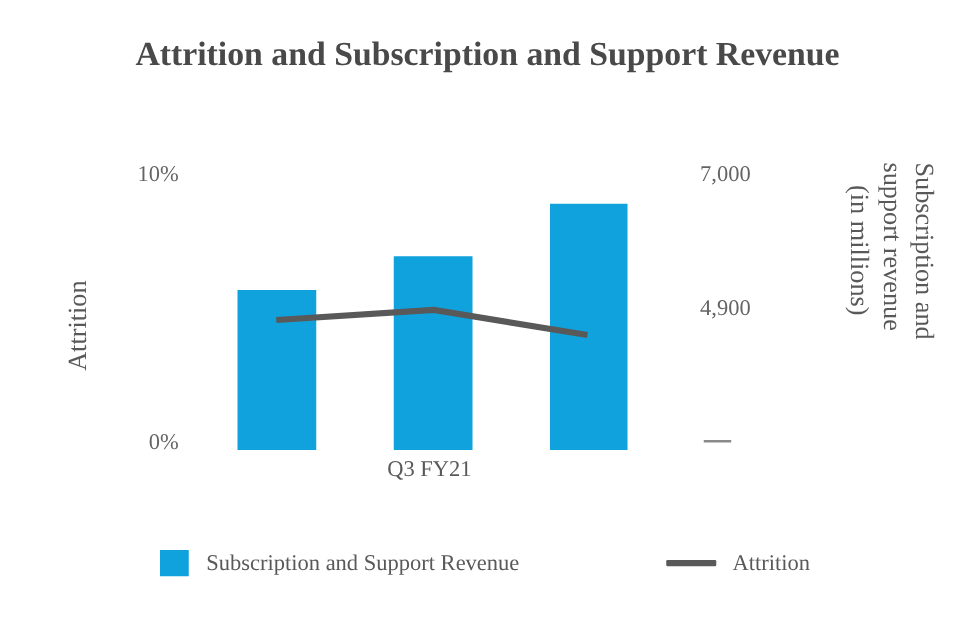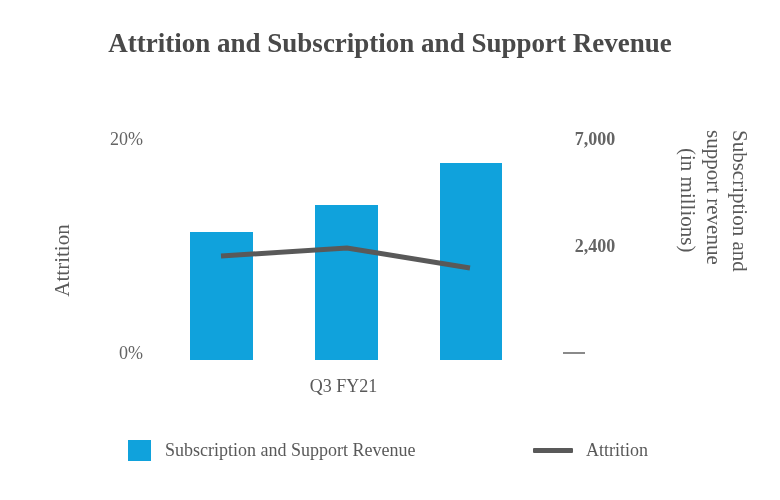--- a/index.html
+++ b/index.html
@@ -40,21 +40,21 @@
 
   
   .tick-label {
     position: absolute;
     font-size: 18px;
     line-height: 20px;
     color: #646464;
     white-space: nowrap;
   }
   .tick-left  { text-align: right; width: 60px; }
-  .tick-right { text-align: center;  width: 70px; font-weight: bold; }
+  .tick-right { text-align: left;  width: 70px; }
 
   .tick-dash {
     position: absolute;
     width: 22px;
     height: 2px;
     background: #8a8a8a;
   }
 
   
   .axis-title {
@@ -150,45 +150,45 @@
 </style>
 </head>
 <body>
 
 <div id="chart-root">
 
   <div class="chart-title">Attrition and Subscription and Support Revenue</div>
 
   <div class="axis-title axis-title-left">Attrition</div>
 
-  <div class="tick-label tick-left" style="left:83px; top:129px;">20%</div>
+  <div class="tick-label tick-left" style="left:83px; top:129px;">10%</div>
   <div class="tick-label tick-left" style="left:83px; top:343px;">0%</div>
 
   <div class="tick-label tick-right" style="left:560px; top:129px;">7,000</div>
-  <div class="tick-label tick-right" style="left:560px; top:236px;">2,400</div>
+  <div class="tick-label tick-right" style="left:560px; top:236px;">4,900</div>
   <div class="tick-dash" style="left:563px; top:352px;"></div>
 
   <div style="position:absolute; left:657px; top:130px;">
     <div class="axis-title-right-line" style="position:absolute; left:95px; top:0px;">Subscription and</div>
     <div class="axis-title-right-line" style="position:absolute; left:69px; top:0px;">support revenue</div>
     <div class="axis-title-right-line" style="position:absolute; left:43px; top:18px;">(in millions)</div>
   </div>
 
   <div class="plot-area">
 
     <div class="bar" style="left:35px;  width:63px; height:128px;"></div>
     <div class="bar" style="left:160px; width:63px; height:155px;"></div>
     <div class="bar" style="left:285px; width:62px; height:197px;"></div>
 
     <svg class="series-line-svg" viewBox="0 0 390 230" preserveAspectRatio="none">
       <polyline points="66,126 192,118 315,138" fill="none" stroke="#595959" stroke-width="5" stroke-linecap="butt" stroke-linejoin="miter"></polyline>
     </svg>
   </div>
 
-  <div class="cat-label" style="left:286px; width:115px;margin-top:11px;">Q3 FY21</div>
+  <div class="cat-label" style="left:286px; width:115px;">Q3 FY21</div>
 
   <div class="legend">
 
     <div class="legend-item" style="left:128px;">
       <span class="legend-swatch"></span>
       <span class="legend-text">Subscription and Support Revenue</span>
     </div>
 
     <div class="legend-item" style="left:533px;">
       <span class="legend-linemark"></span>

